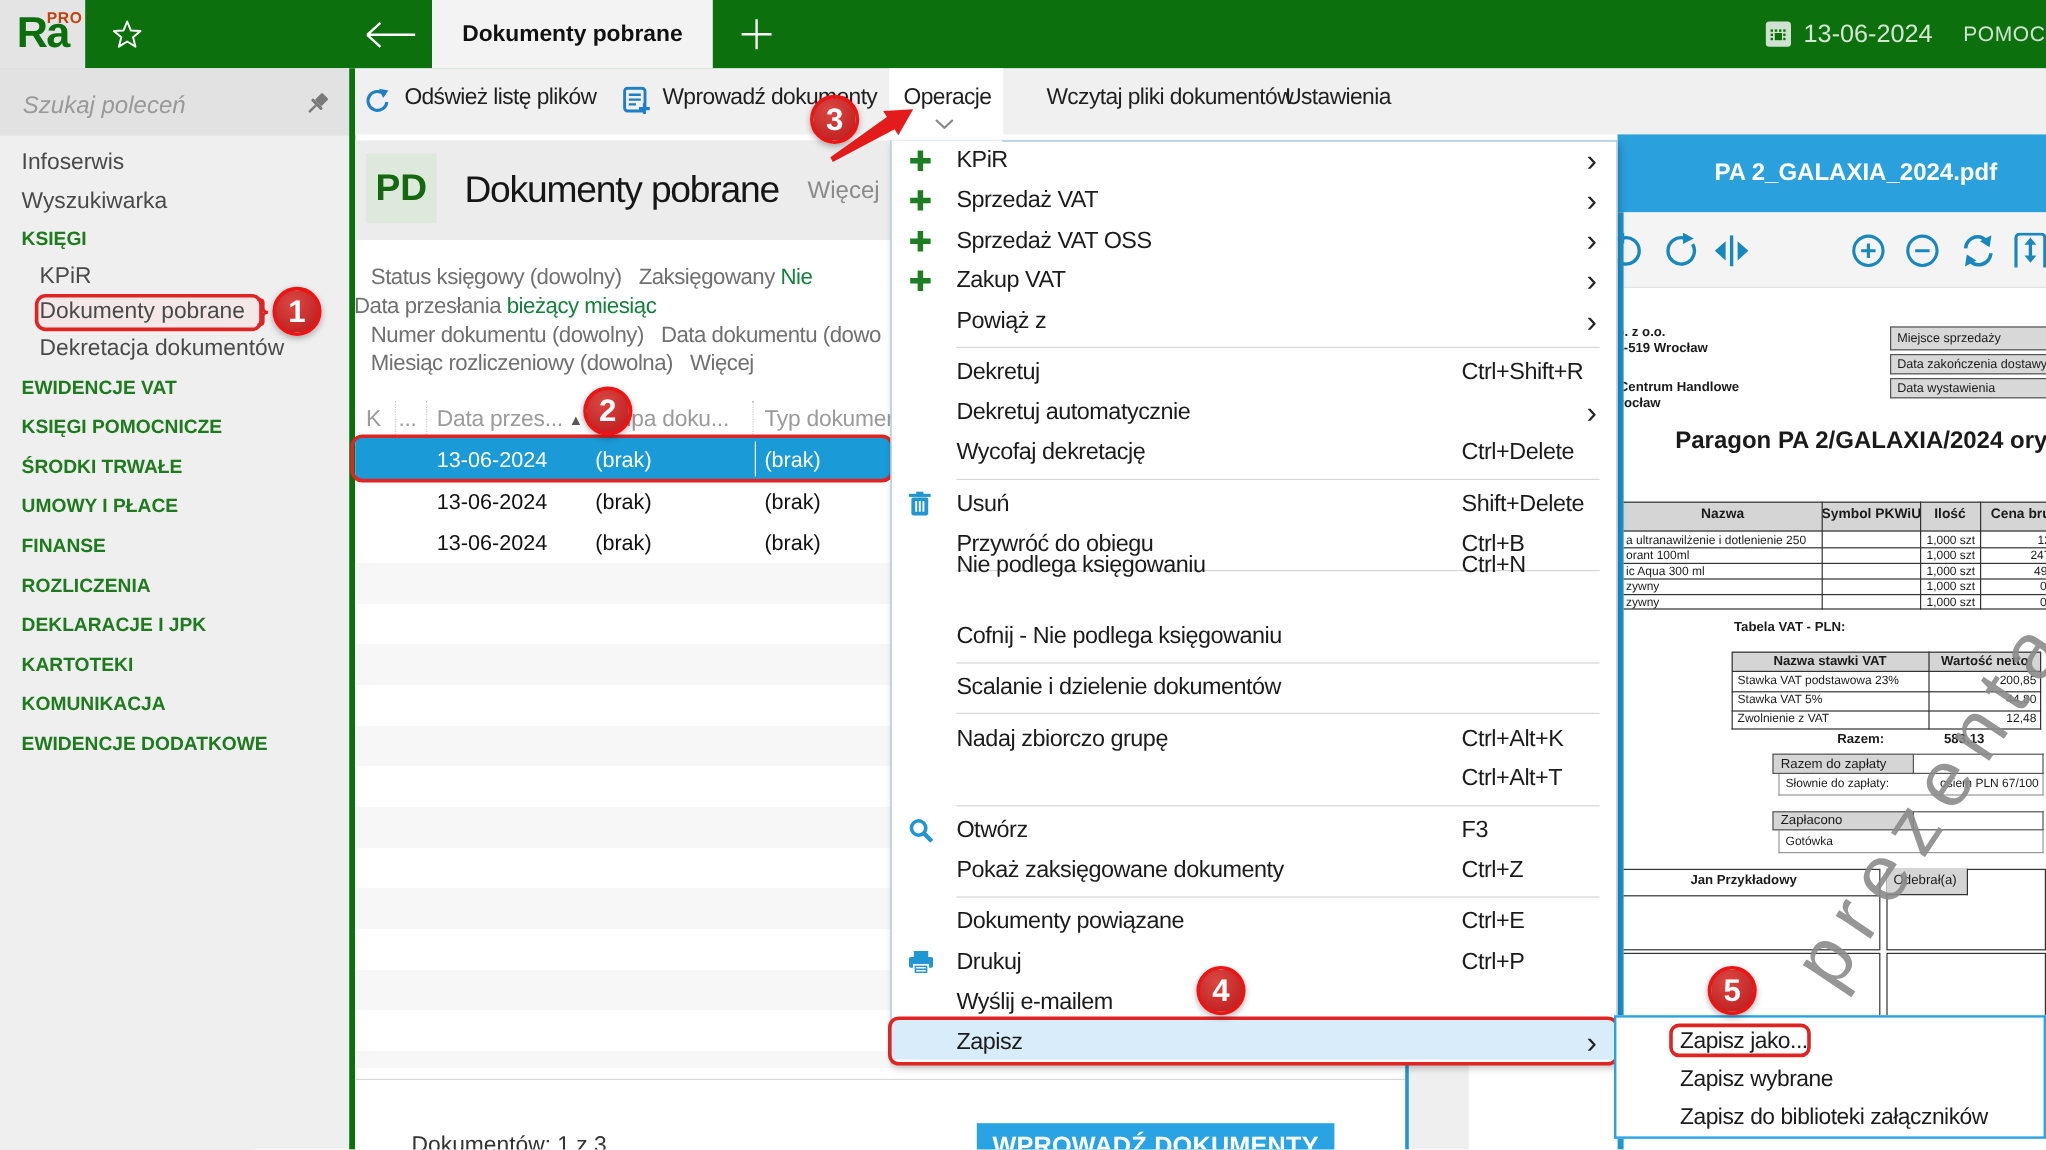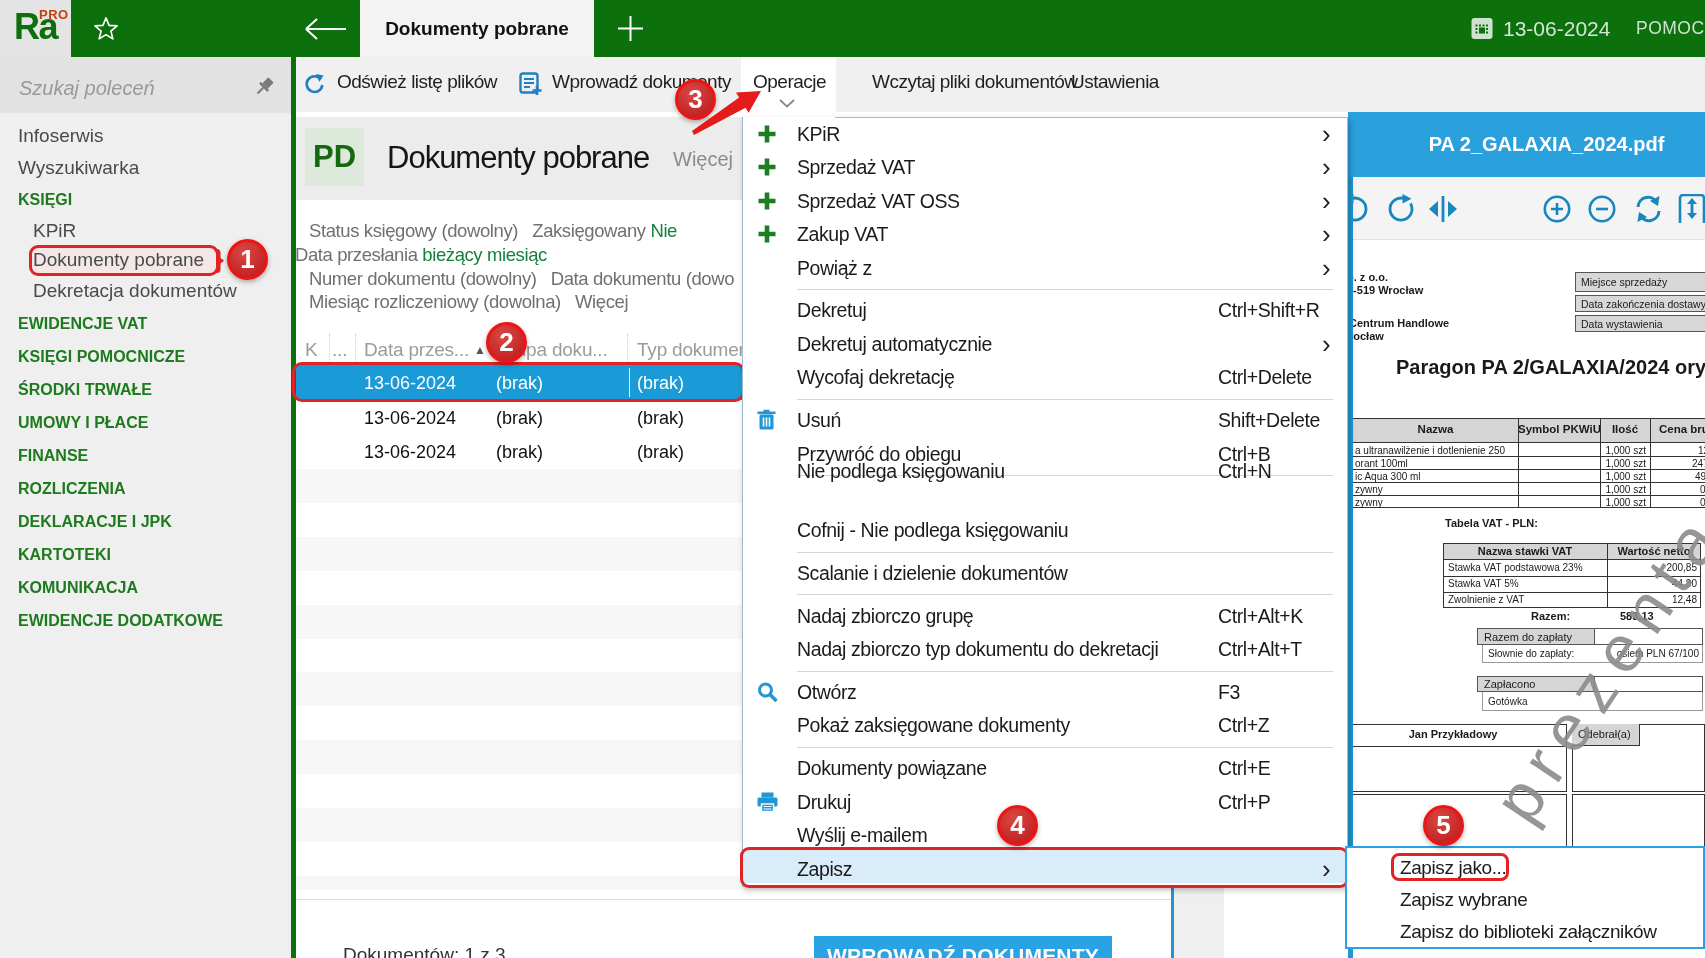--- a/index.html
+++ b/index.html
@@ -395,21 +395,20 @@
 <div class="msep" style="top:551.6px;"></div>
 <div class="mi" style="top:556.2px;">
     <div class="lbl">Scalanie i dzielenie dokumentów</div>
   </div>
 <div class="msep" style="top:594.4px;"></div>
 <div class="mi" style="top:599.0px;">
     <div class="lbl">Nadaj zbiorczo grupę</div>
     <div class="sc">Ctrl+Alt+K</div>
   </div>
 <div class="mi" style="top:632.5px;">
-    <div class="lbl">Nadaj zbiorczo typ dokumentu do dekretacji</div>
     <div class="sc">Ctrl+Alt+T</div>
   </div>
 <div class="msep" style="top:670.6px;"></div>
 <div class="mi" style="top:675.3px;padding-left:31px;">
     <svg style="position:absolute;left:15px;top:50%;transform:translateY(-50%);" width="21" height="21" viewBox="0 0 21 21">
       <circle cx="8.5" cy="8.5" r="6" fill="none" stroke="#2196d3" stroke-width="3"></circle>
       <path d="M13 13 L19.5 19.5" stroke="#2196d3" stroke-width="3.6"></path>
     </svg>
     <div class="lbl">Otwórz</div>
     <div class="sc">F3</div>

